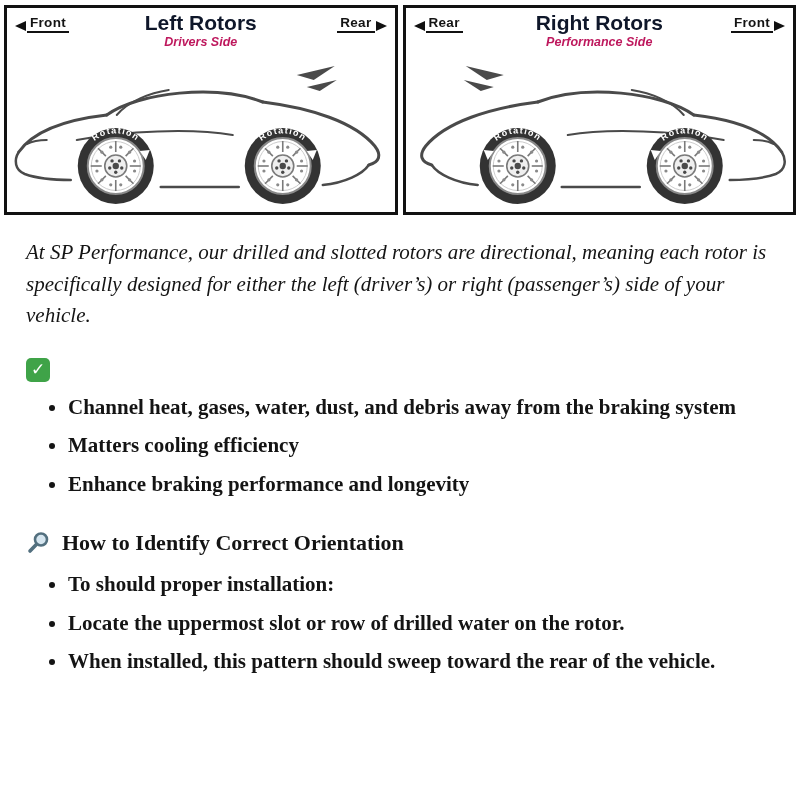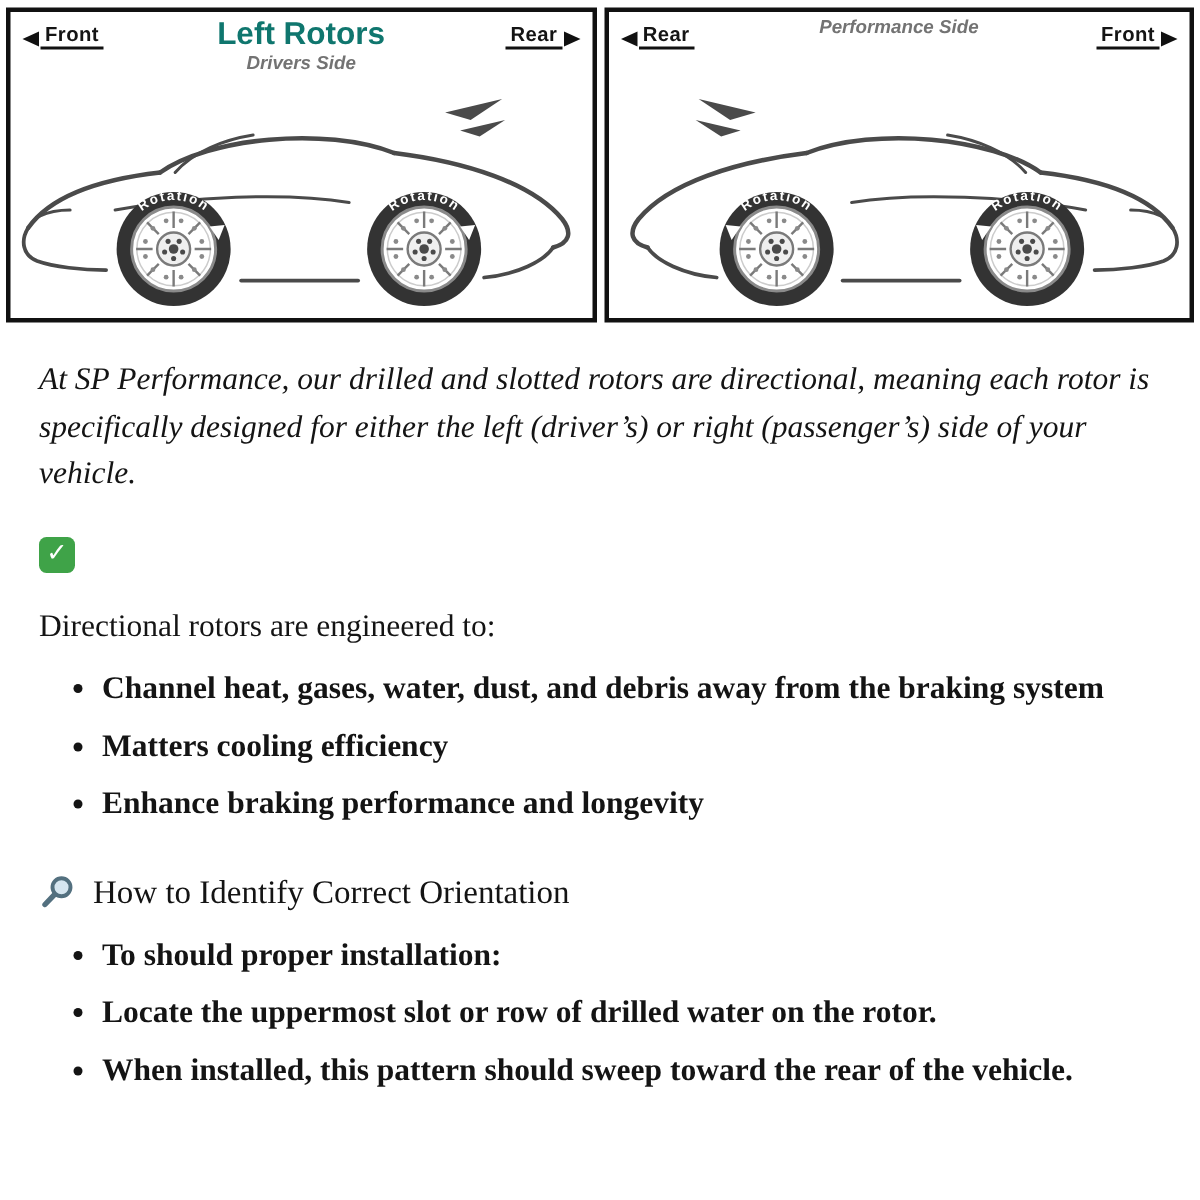--- a/index.html
+++ b/index.html
@@ -12,46 +12,46 @@
 
   
   .diagram { display: flex; gap: 5px; padding: 5px 4px 0 4px; }
   .panel {
     flex: 1; border: 3px solid #111; background: #fff;
     height: 210px; position: relative; overflow: hidden;
   }
   .panel-header { position: relative; text-align: center; padding-top: 3px; height: 52px; }
   .panel-title {
     font-family: "Liberation Sans", sans-serif; font-weight: bold;
-    font-size: 21px; line-height: 24px; color: #0f766e;
+    font-size: 21px; line-height: 24px; color: #0f172a;
   }
   .panel-sub {
     font-family: "Liberation Sans", sans-serif; font-weight: bold; font-style: italic;
-    font-size: 12.5px; color: #737373;
+    font-size: 12.5px; color: #be185d;
   }
   .dir { position: absolute; top: 7px; display: flex; align-items: center;
          font-family: "Liberation Sans", sans-serif; font-weight: bold; font-size: 13.5px; }
   .dir-left  { left: 8px; }
   .dir-right { right: 8px; }
   .dir-label { border-bottom: 2.5px solid #111; padding: 0 3px 1px 3px; letter-spacing: .3px; }
   .tri { width: 0; height: 0; border-top: 5px solid transparent; border-bottom: 5px solid transparent; margin-bottom: -4px; }
   .tri-left  { border-right: 11px solid #111; margin-right: 1px; }
   .tri-right { border-left: 11px solid #111; margin-left: 1px; }
   .car-svg { display: block; width: 100%; height: 152px; }
   .rot-text { font-family: "Liberation Sans", sans-serif; font-size: 9px; font-weight: bold;
               fill: #ffffff; letter-spacing: 1.2px; }
 
   
   .content { padding: 8px 26px 0 26px; font-size: 21px; line-height: 1.5; }
   .intro { margin: 14px 0 6px 0; max-width: 742px; font-style: italic; }
   .sec-heading {
     display: flex; align-items: center; gap: 11px;
     font-size: 22px; margin: 26px 0 8px 0; font-weight: bold;
   }
-  .sec-heading.light { font-weight: normal; margin-top: 26px; }
+  .sec-heading.light { font-weight: bold; margin-top: 26px; }
   .check-badge {
     display: inline-flex; align-items: center; justify-content: center;
     width: 24px; height: 24px; border-radius: 5px;
     background: #3fa348; color: #fff; font-size: 17px; font-weight: bold;
     font-family: "DejaVu Sans", sans-serif; flex: 0 0 auto;
   }
   .lead { margin: 20px 0 4px 0; }
   ul.bullets { margin: 10px 0 8px 0; padding-left: 42px; font-weight: bold; }
   ul.bullets li { margin: 7px 0; max-width: 690px; }
   .mag-icon { flex: 0 0 auto; display: inline-block; }
@@ -145,20 +145,21 @@
       <path d="M302,100 L296,91 L306,90 Z" fill="#ffffff"></path>
     </svg>
   </div>
 
   <div class="panel">
     <div class="panel-header">
       <div class="dir dir-left">
         <span class="tri tri-left"></span>
         <span class="dir-label">Rear</span>
       </div>
+      <div class="panel-title">Right Rotors</div>
       <div class="panel-sub">Performance Side</div>
       <div class="dir dir-right">
         <span class="dir-label">Front</span>
         <span class="tri tri-right"></span>
       </div>
     </div>
 
     <svg class="car-svg" viewBox="0 0 380 152" preserveAspectRatio="xMidYMid meet">
       <defs>
         <g id="rotorR">
@@ -233,21 +234,20 @@
 </div>
 
 <div class="content">
 
   <p class="intro">At SP Performance, our drilled and slotted rotors are directional, meaning each rotor is specifically designed for either the left (driver’s) or right (passenger’s) side of your vehicle.</p>
 
   <div class="sec-heading">
     <span class="check-badge">✓</span>
   </div>
 
-  <p class="lead">Directional rotors are engineered to:</p>
 
   <ul class="bullets">
     <li>Channel heat, gases, water, dust, and debris away from the braking system</li>
     <li>Matters cooling efficiency</li>
     <li>Enhance braking performance and longevity</li>
   </ul>
 
   <div class="sec-heading light">
     <svg class="mag-icon" width="25" height="25" viewBox="0 0 25 25">
       <circle cx="15" cy="9.5" r="6" fill="#d6e6f0" stroke="#53707f" stroke-width="2.6"></circle>

